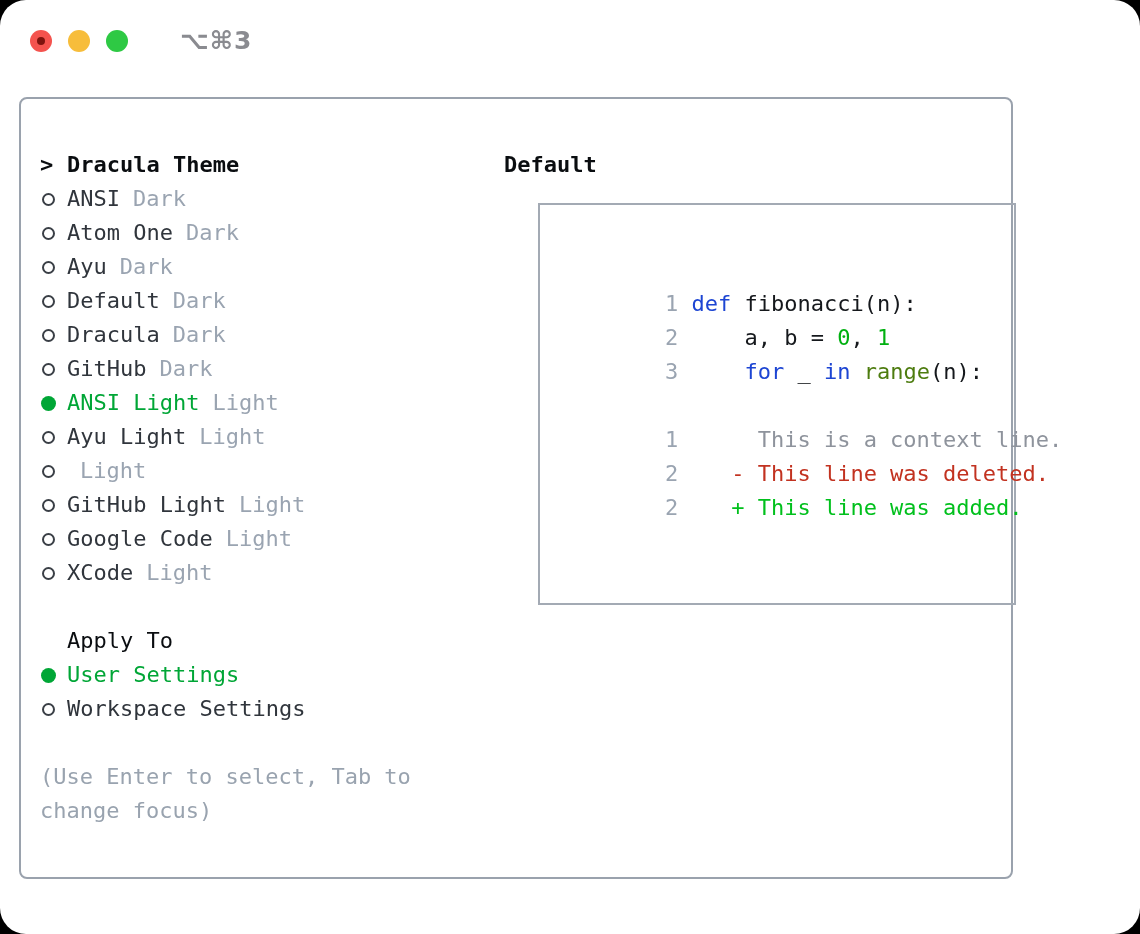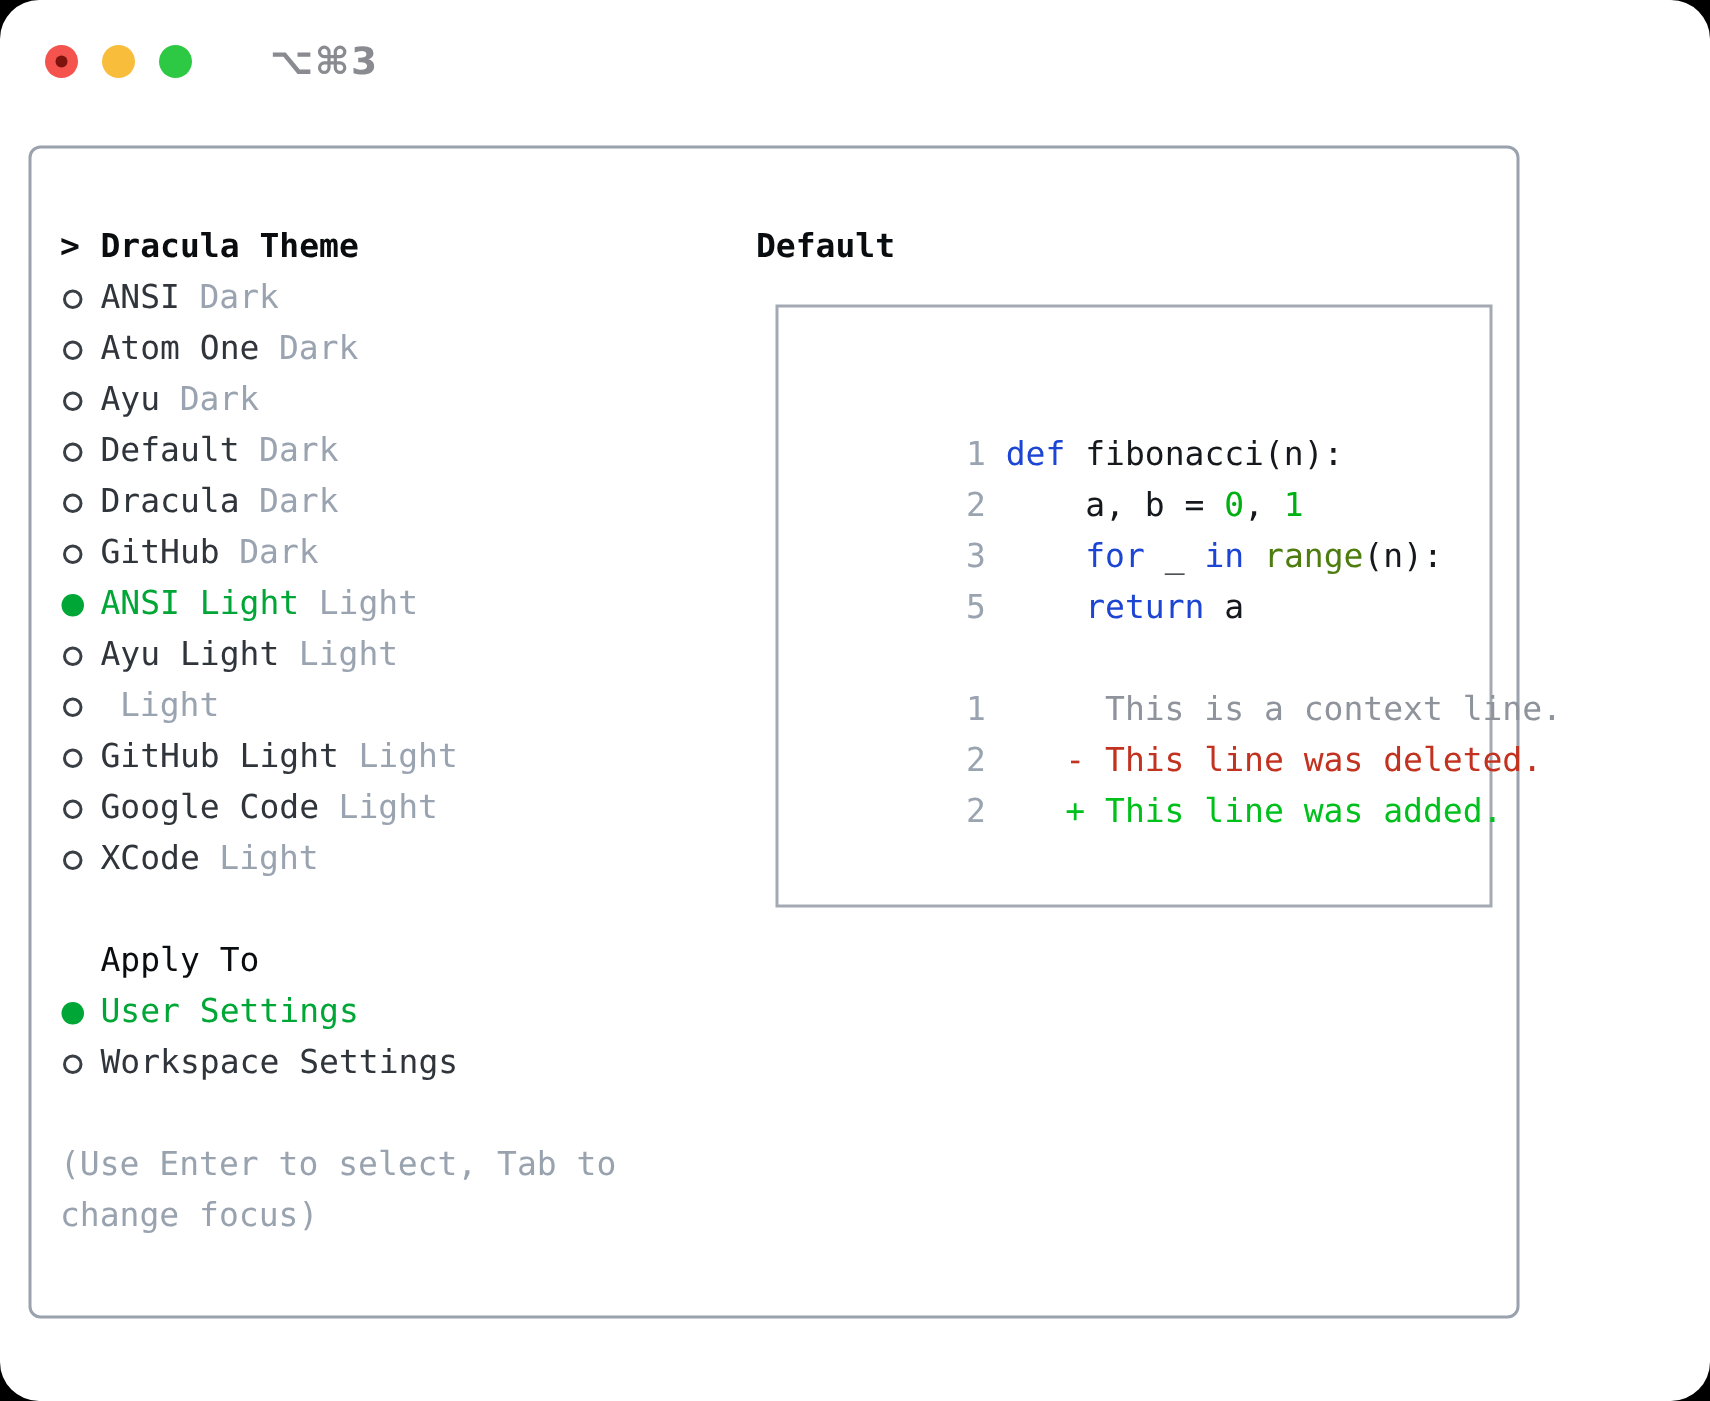--- a/index.html
+++ b/index.html
@@ -66,21 +66,21 @@
     color:#99a3af; max-width:425px;
     white-space:normal; line-height:34px;
   }
 
   
   .preview-label {
     position:absolute; left:483px; top:49px;
     font-size:22px; line-height:34px; font-weight:700; color:#0a0d10;
   }
   .preview-box {
-    position:absolute; left:496px; top:104px;
+    position:absolute; left:517px; top:104px;
     width:478px; height:402px;
     border:2px solid #a3aab4;
     padding:48px 0 0 19px;
     font-size:22px; line-height:34px;
     color:#15181c;
   }
   .code-line, .diff-line { white-space:pre; height:34px; }
   .ln { display:inline-block; width:2ch; color:#9aa4b1; }
   .diff-line .ln { width:5ch; }
   .diff-marker { display:inline-block; width:2ch; }
@@ -201,23 +201,20 @@
 
       <div class="code-line">
         <span class="ln">1</span><span class="tok-keyword">def</span><span class="tok-plain"> fibonacci(n):</span>
       </div>
       <div class="code-line">
         <span class="ln">2</span><span class="tok-plain">    a, b = </span><span class="tok-number">0</span><span class="tok-plain">, </span><span class="tok-number">1</span>
       </div>
       <div class="code-line">
         <span class="ln">3</span><span class="tok-plain">    </span><span class="tok-keyword">for</span><span class="tok-plain"> _ </span><span class="tok-keyword">in</span><span class="tok-plain"> </span><span class="tok-builtin">range</span><span class="tok-plain">(n):</span>
       </div>
-      <div class="code-line">
-        <span class="ln">5</span><span class="tok-plain">    </span><span class="tok-keyword">return</span><span class="tok-plain"> a</span>
-      </div>
 
       <div class="spacer"></div>
 
       <div class="diff-line">
         <span class="ln">1</span><span class="diff-marker diff-context"></span><span class="diff-context">This is a context line.</span>
       </div>
       <div class="diff-line">
         <span class="ln">2</span><span class="diff-marker diff-deleted">-</span><span class="diff-deleted">This line was deleted.</span>
       </div>
       <div class="diff-line">

